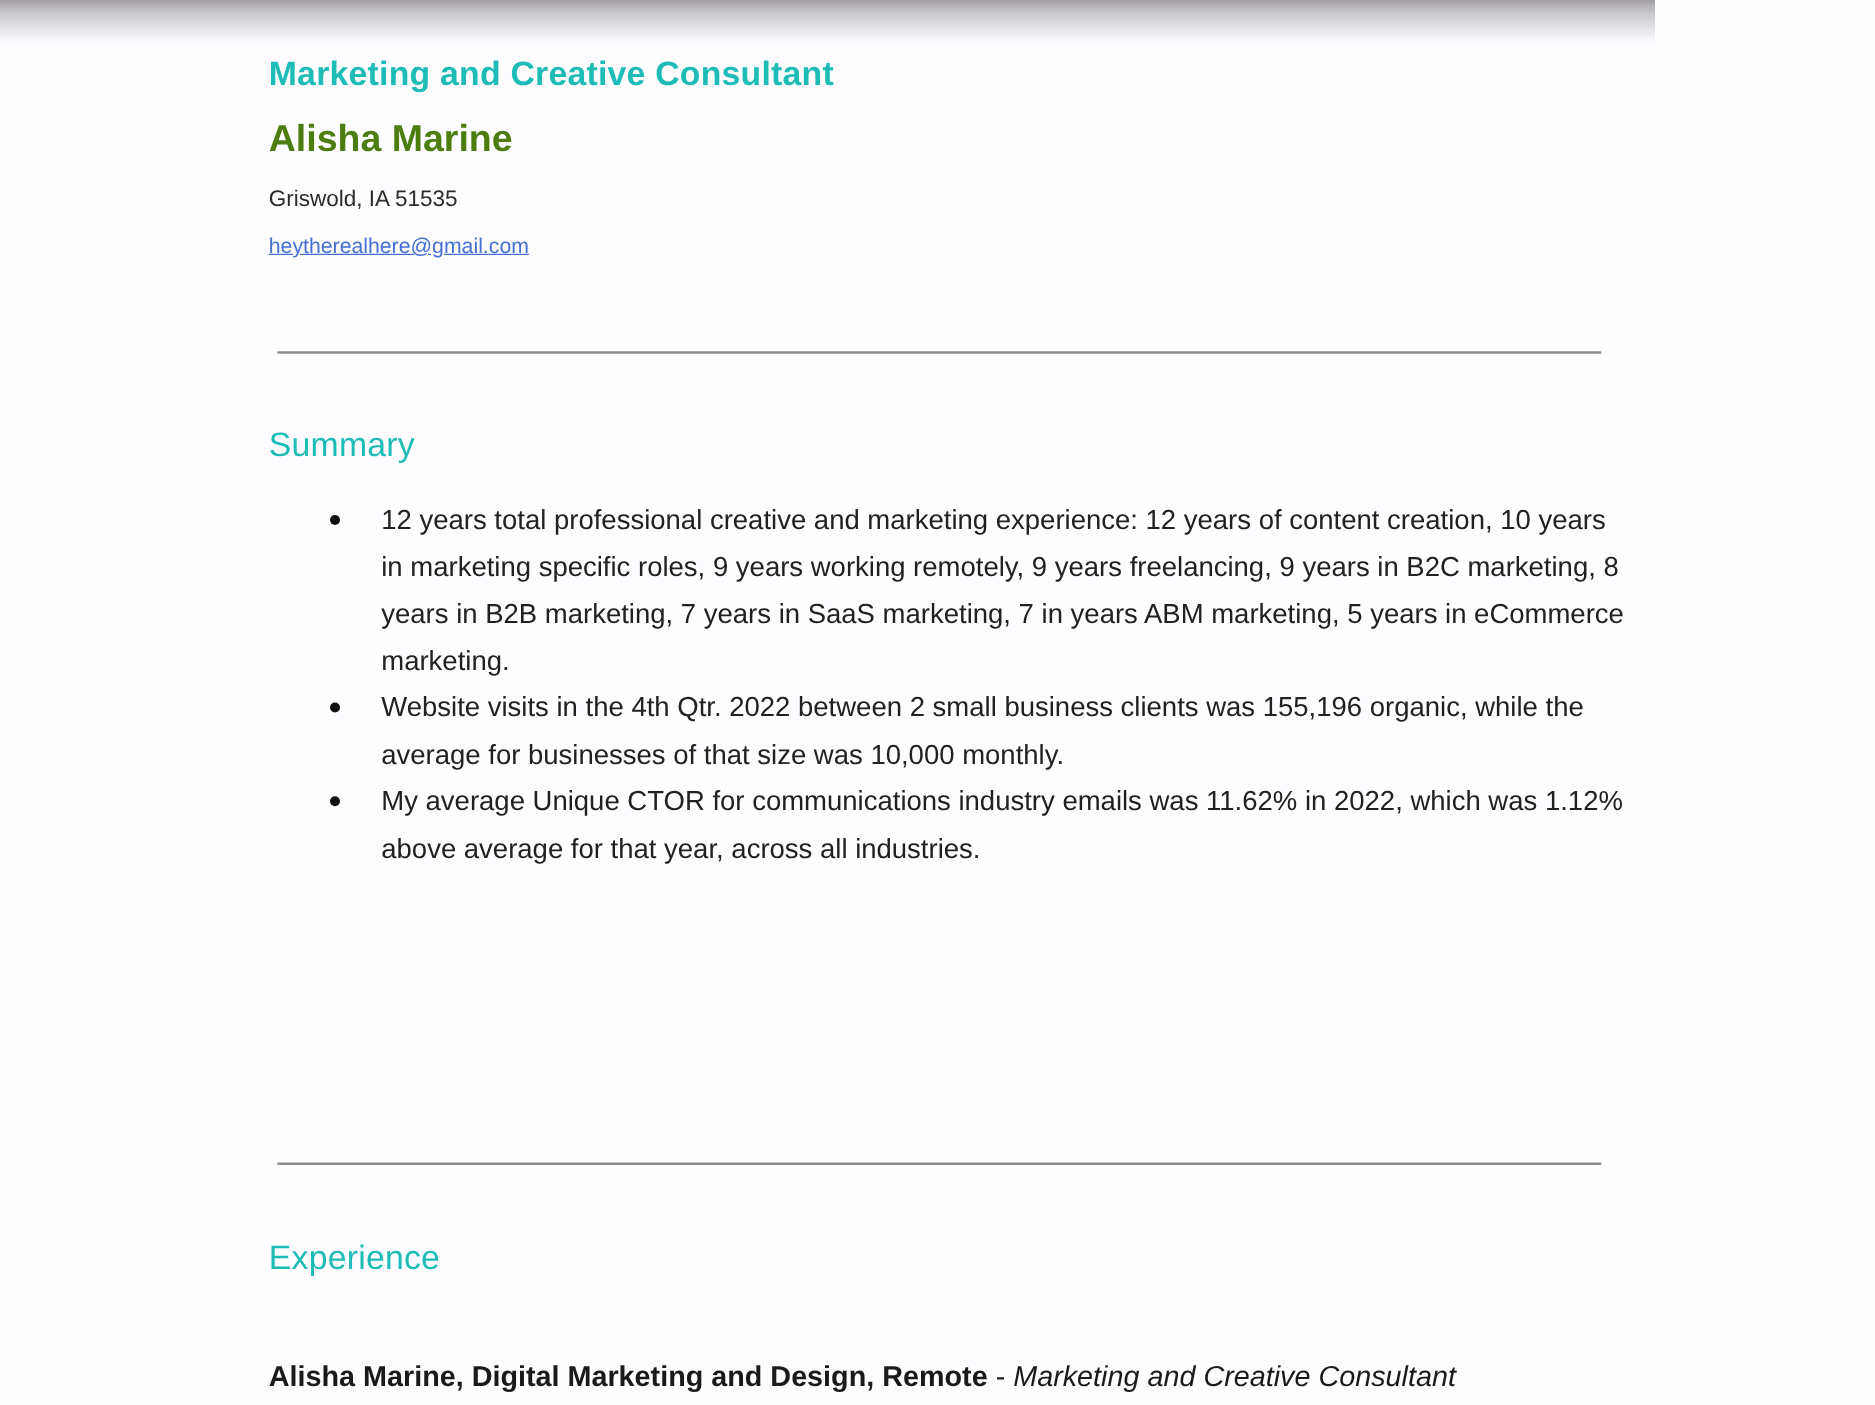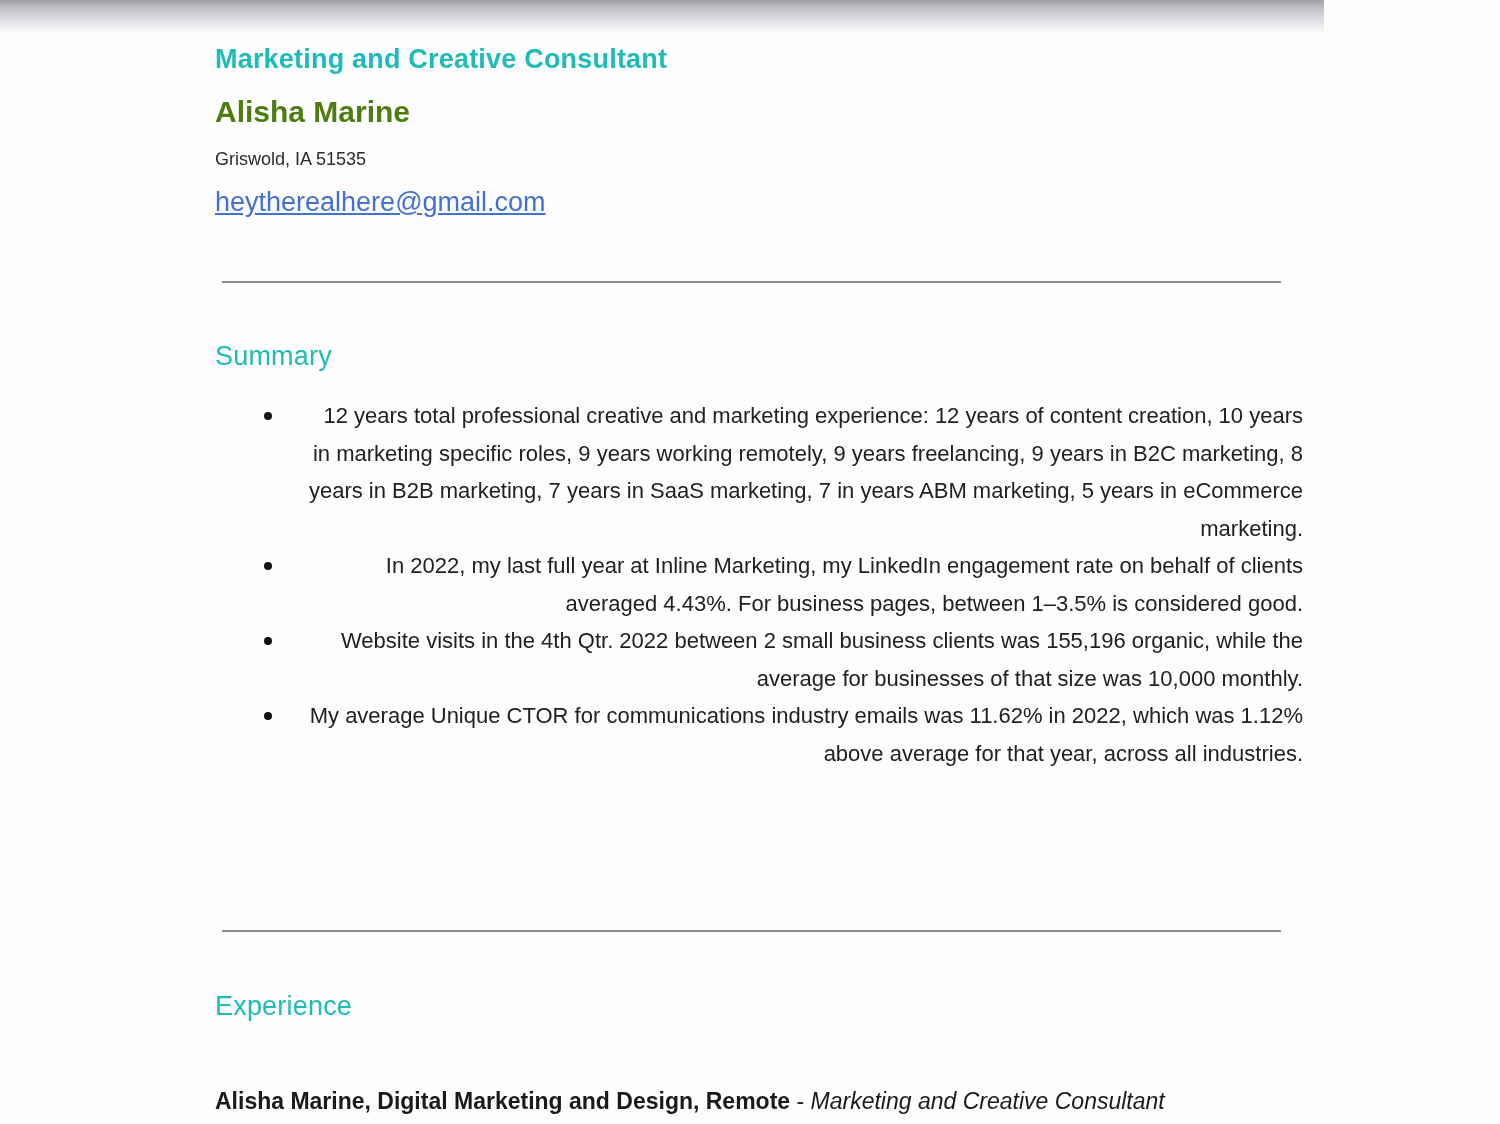--- a/index.html
+++ b/index.html
@@ -5,21 +5,20 @@
   * { margin: 0; padding: 0; box-sizing: border-box; }
   html, body { background: #fdfcfe; }
   .page {
     position: relative;
     width: 1324px;
     height: 1124px;
     background: #fdfcfe;
     font-family: "Liberation Sans", sans-serif;
     color: #212121;
     overflow: hidden;
-    text-align: right;
   }
   .topbar {
     position: absolute;
     top: 0; left: 0;
     width: 100%; height: 34px;
     background: linear-gradient(to bottom, #a19fa5 0%, #c9c7cc 30%, #fdfcfe 100%);
   }
   .doc-title {
     position: absolute;
     left: 215px; top: 44px;
@@ -37,21 +36,21 @@
   }
   .location {
     position: absolute;
     left: 215px; top: 149px;
     font-size: 18px;
     color: #2b2b2b;
   }
   .email {
     position: absolute;
     left: 215px; top: 187px;
-    font-size: 27px;
+    font-size: 17px;
     color: #4470d2;
     text-decoration: underline;
     cursor: pointer;
   }
   .divider {
     position: absolute;
     left: 222px;
     width: 1059px;
     height: 2px;
     background: #8c8c8c;
@@ -121,21 +120,20 @@
   <div class="location">Griswold, IA 51535</div>
 
   <a class="email">heytherealhere@gmail.com</a>
 
   <div class="divider divider-1"></div>
 
   <div class="section-heading summary-heading">Summary</div>
 
   <ul class="bullet-list">
     <li>12 years total professional creative and marketing experience: 12 years of content creation, 10 years in marketing specific roles, 9 years working remotely, 9 years freelancing, 9 years in B2C marketing, 8 years in B2B marketing, 7 years in SaaS marketing, 7 in years ABM marketing, 5 years in eCommerce marketing.</li>
-    <li>In 2022, my last full year at Inline Marketing, my LinkedIn engagement rate on behalf of clients averaged 4.43%. For business pages, between 1–3.5% is considered good.</li>
     <li>Website visits in the 4th Qtr. 2022 between 2 small business clients was 155,196 organic, while the average for businesses of that size was 10,000 monthly.</li>
     <li>My average Unique CTOR for communications industry emails was 11.62% in 2022, which was 1.12% above average for that year, across all industries.</li>
   </ul>
 
   <div class="divider divider-2"></div>
 
   <div class="section-heading experience-heading">Experience</div>
 
 
   <div class="jobline">

